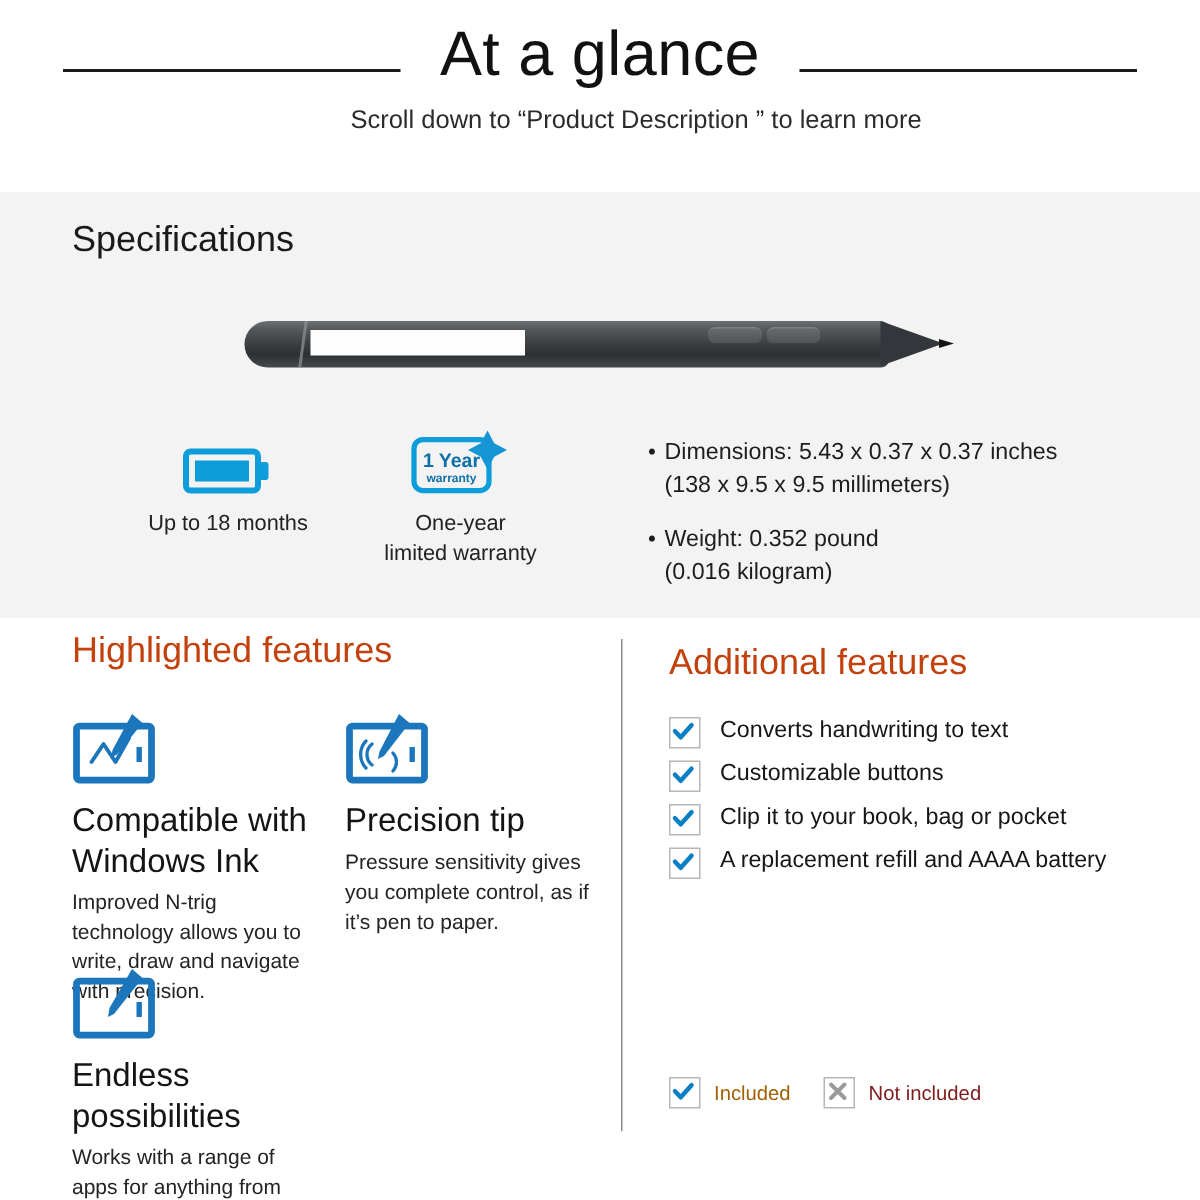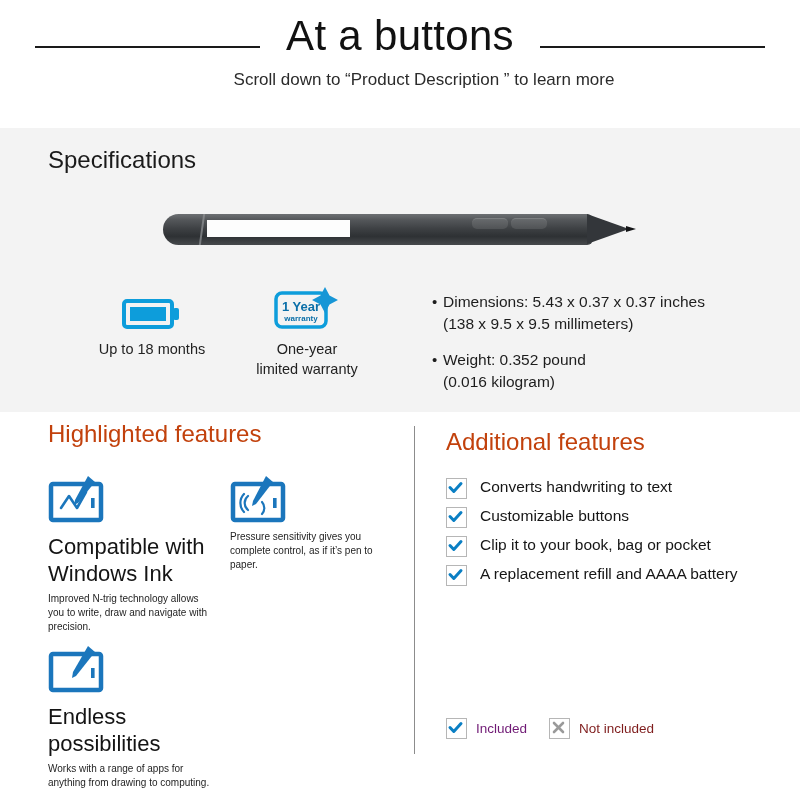--- a/index.html
+++ b/index.html
@@ -235,21 +235,21 @@
   .feature.f3 { left: 0;    top: 170px; }
   .feature-icon { height: 56px; }
   .feature-title {
     font-size: 22px;
     color: #141414;
     line-height: 1.22;
     margin-top: 8px;
     font-weight: 400;
   }
   .feature-desc {
-    font-size: 10px;
+    font-size: 14px;
     color: #242424;
     line-height: 1.42;
     margin-top: 4px;
   }
 
   
   .check-row {
     display: flex;
     align-items: flex-start;
     margin-bottom: 8px;
@@ -283,30 +283,30 @@
   }
   .legend-box {
     width: 19px;
     height: 19px;
     border: 1px solid #b6b6b6;
     background: #fff;
     margin-right: 9px;
     flex: 0 0 19px;
     position: relative;
   }
-  .legend-text { font-size: 13.5px; color: #701a75; }
+  .legend-text { font-size: 13.5px; color: #a16207; }
   .legend-text.muted { color: #7f1d1d; }
 </style>
 </head>
 <body>
 
 <div class="header">
   <div class="header-title-row">
     <div class="rule left"></div>
-    <div class="main-title">At a buttons</div>
+    <div class="main-title">At a glance</div>
     <div class="rule right"></div>
   </div>
   <div class="subtitle">Scroll down to “Product Description ” to learn more</div>
 </div>
 
 <div class="spec-band">
 
   <div class="section-heading spec-heading">Specifications</div>
 
   <div class="pen-wrap">
@@ -396,20 +396,21 @@
         <div class="feature-icon">
           <svg width="62" height="54" viewBox="0 0 62 54">
             <rect x="3" y="14" width="50" height="36" rx="2" ry="2" fill="none" stroke="#1b76bc" stroke-width="4.5"></rect>
             <path d="M36 6 L43 12 L26 34 L22 36 L23 31 Z" fill="#1b76bc"></path>
             <path d="M18 26 A9 9 0 0 0 18 40" fill="none" stroke="#1b76bc" stroke-width="2.2" stroke-linecap="round"></path>
             <path d="M14 24 A13 13 0 0 0 14 42" fill="none" stroke="#1b76bc" stroke-width="2.2" stroke-linecap="round"></path>
             <path d="M32 32 A9 9 0 0 1 32 44" fill="none" stroke="#1b76bc" stroke-width="2.2" stroke-linecap="round"></path>
             <rect x="43" y="28" width="3.6" height="10" fill="#1b76bc"></rect>
           </svg>
         </div>
+        <div class="feature-title">Precision tip</div>
         <div class="feature-desc">Pressure sensitivity gives you complete control, as if it’s pen to paper.</div>
       </div>
 
       <div class="feature f3">
         <div class="feature-icon">
           <svg width="62" height="54" viewBox="0 0 62 54">
             <rect x="3" y="14" width="50" height="36" rx="2" ry="2" fill="none" stroke="#1b76bc" stroke-width="4.5"></rect>
             <path d="M40 6 L47 12 L28 36 L24 38 L25 32 Z" fill="#1b76bc"></path>
             <rect x="43" y="28" width="3.6" height="10" fill="#1b76bc"></rect>
           </svg>

